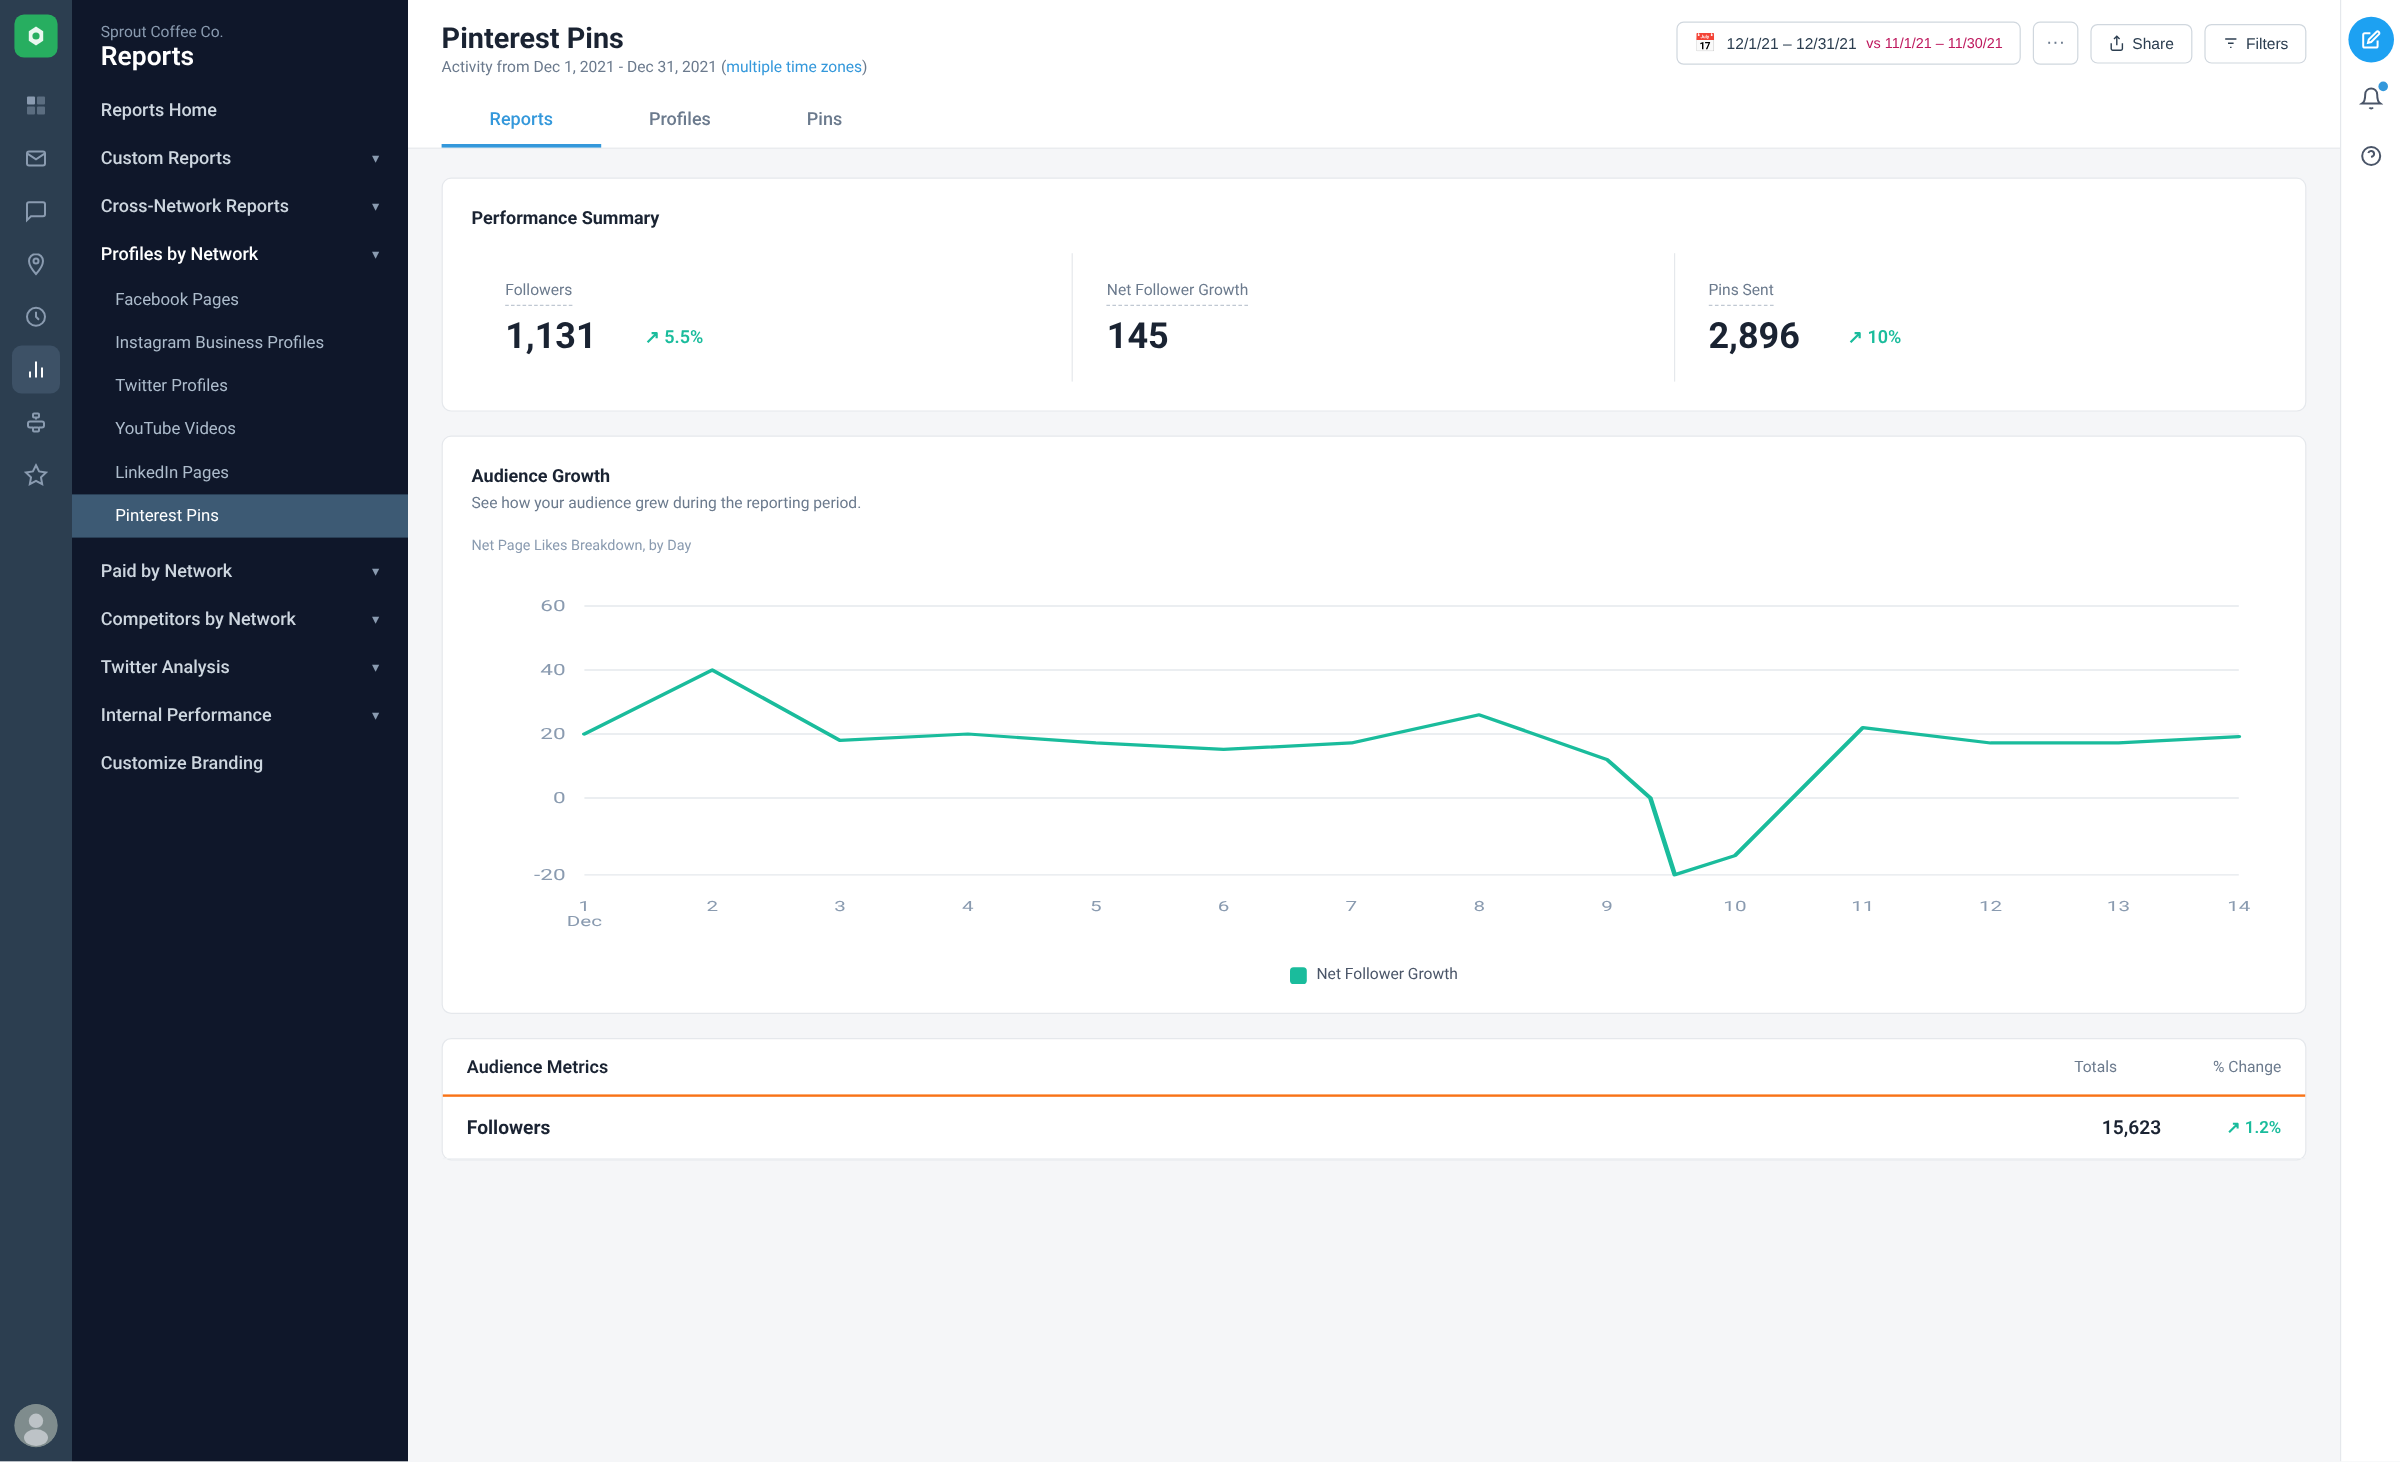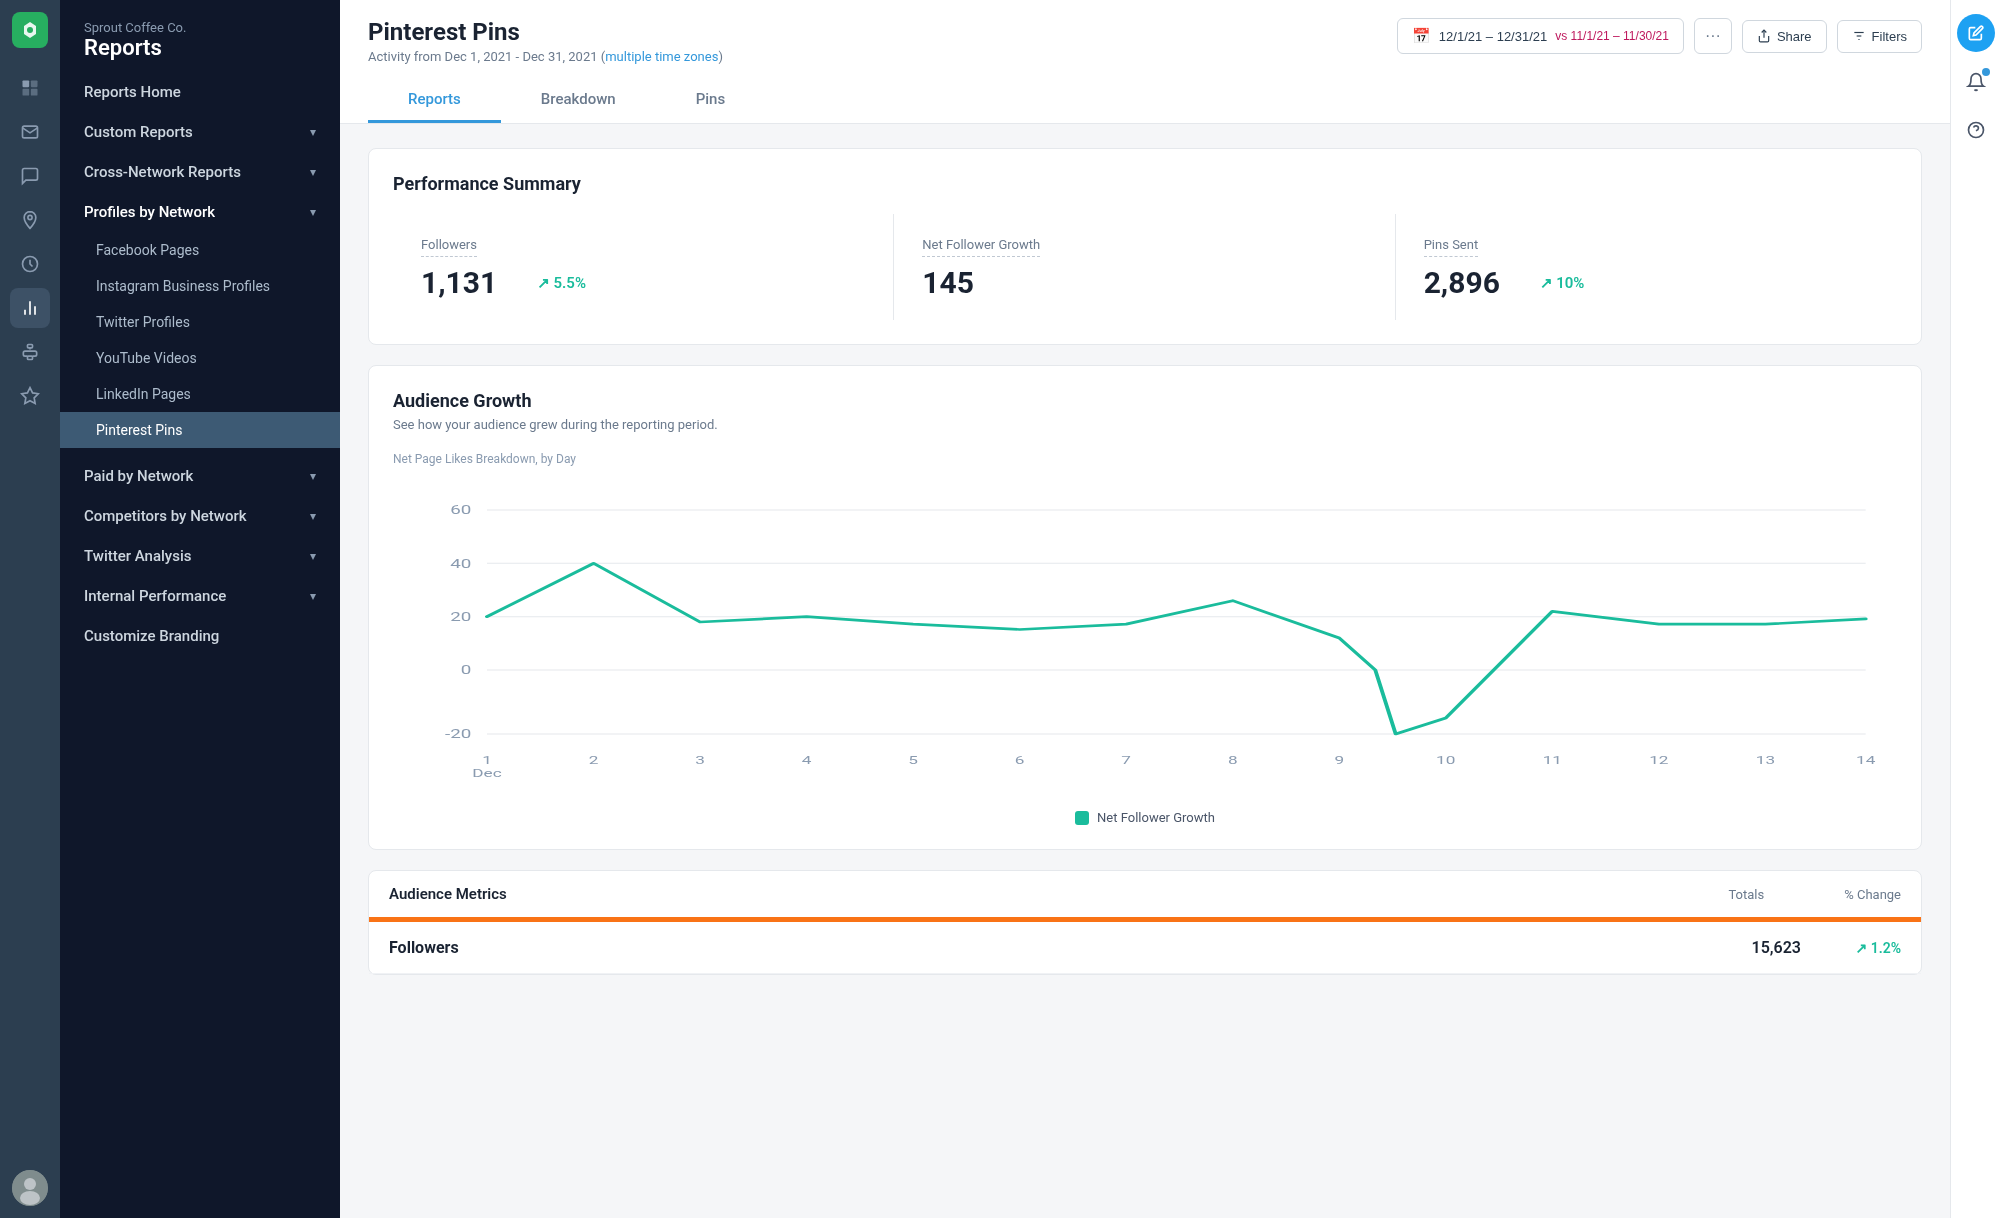--- a/index.html
+++ b/index.html
@@ -179,21 +179,21 @@
     }
 
     
     .section-card {
       background: #fff;
       border-radius: 8px;
       border: 1px solid #e5e8ec;
       margin-bottom: 20px;
       padding: 24px;
     }
-    .section-title { font-size: 18px; font-weight: 700; color: #1a2332; margin-bottom: 20px; }
+    .section-title { font-size: 15px; font-weight: 700; color: #1a2332; margin-bottom: 20px; }
 
     
     .perf-grid {
       display: grid;
       grid-template-columns: 1fr 1fr 1fr;
       gap: 0;
     }
     .perf-cell {
       padding: 20px 28px;
       border-right: 1px solid #e5e8ec;
@@ -214,21 +214,21 @@
     .chart-wrap { position: relative; height: 320px; }
     svg.chart { width: 100%; height: 100%; }
 
     .chart-legend {
       display: flex; align-items: center; gap: 8px;
       justify-content: center;
       margin-top: 12px;
       font-size: 13px; color: #4a5568;
     }
     .legend-dot { width: 14px; height: 14px; border-radius: 3px; background: #1abc9c; }
-    .metrics-header { display: flex; justify-content: space-between; align-items: center; padding: 14px 20px; border-bottom: 5px solid #f97316; }
+    .metrics-header { display: flex; justify-content: space-between; align-items: center; padding: 14px 20px; border-bottom: 2px solid #f97316; }
     .metrics-row { display: flex; align-items: center; padding: 16px 20px; border-bottom: 1px solid #f0f2f5; }
     .metrics-row-label { flex: 1; font-size: 16px; font-weight: 700; color: #1a2332; }
     .metrics-total { font-size: 16px; font-weight: 600; color: #1a2332; min-width: 120px; text-align: right; }
     .metrics-change { min-width: 100px; text-align: right; color: #1abc9c; font-size: 14px; font-weight: 600; }
   </style>
 </head>
 <body>
 
 <div class="icon-rail">
   <div class="logo-icon">
@@ -389,21 +389,21 @@
               <line x1="4" y1="6" x2="20" y2="6"></line>
               <line x1="8" y1="12" x2="16" y2="12"></line>
               <line x1="11" y1="18" x2="13" y2="18"></line>
             </svg>
           <span>Filters</span>
         </button>
       </div>
     </div>
     <div class="tabs">
       <div class="tab active">Reports</div>
-      <div class="tab">Breakdown</div>
+      <div class="tab">Profiles</div>
       <div class="tab">Pins</div>
     </div>
   </div>
 
   <div class="content-area">
 
     <div class="section-card">
       <div class="section-title">Performance Summary</div>
       <div class="perf-grid">
         <div class="perf-cell">

